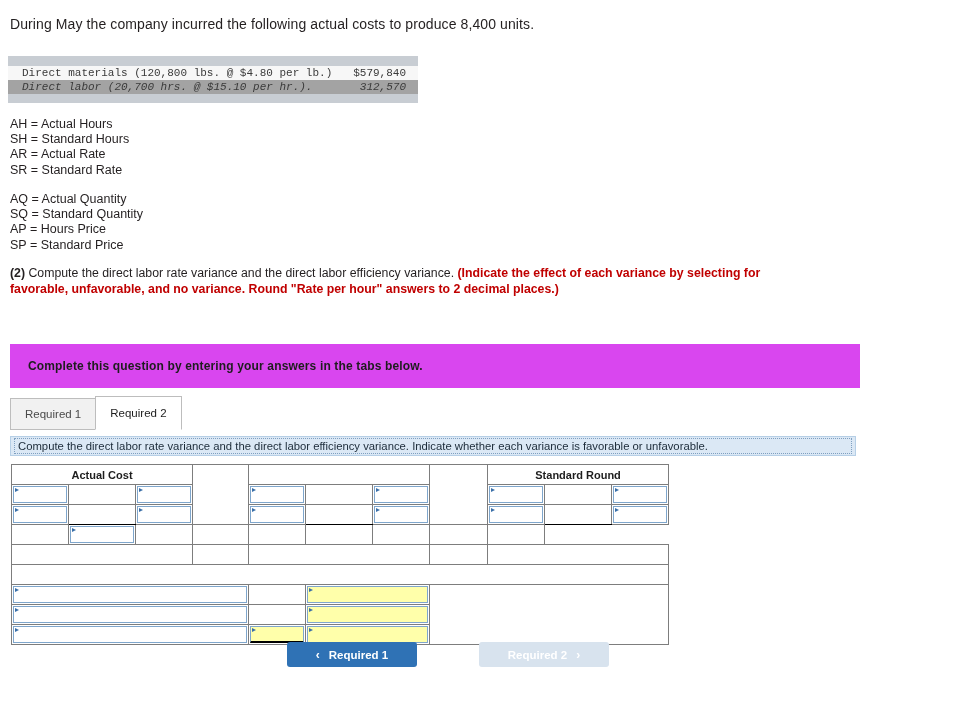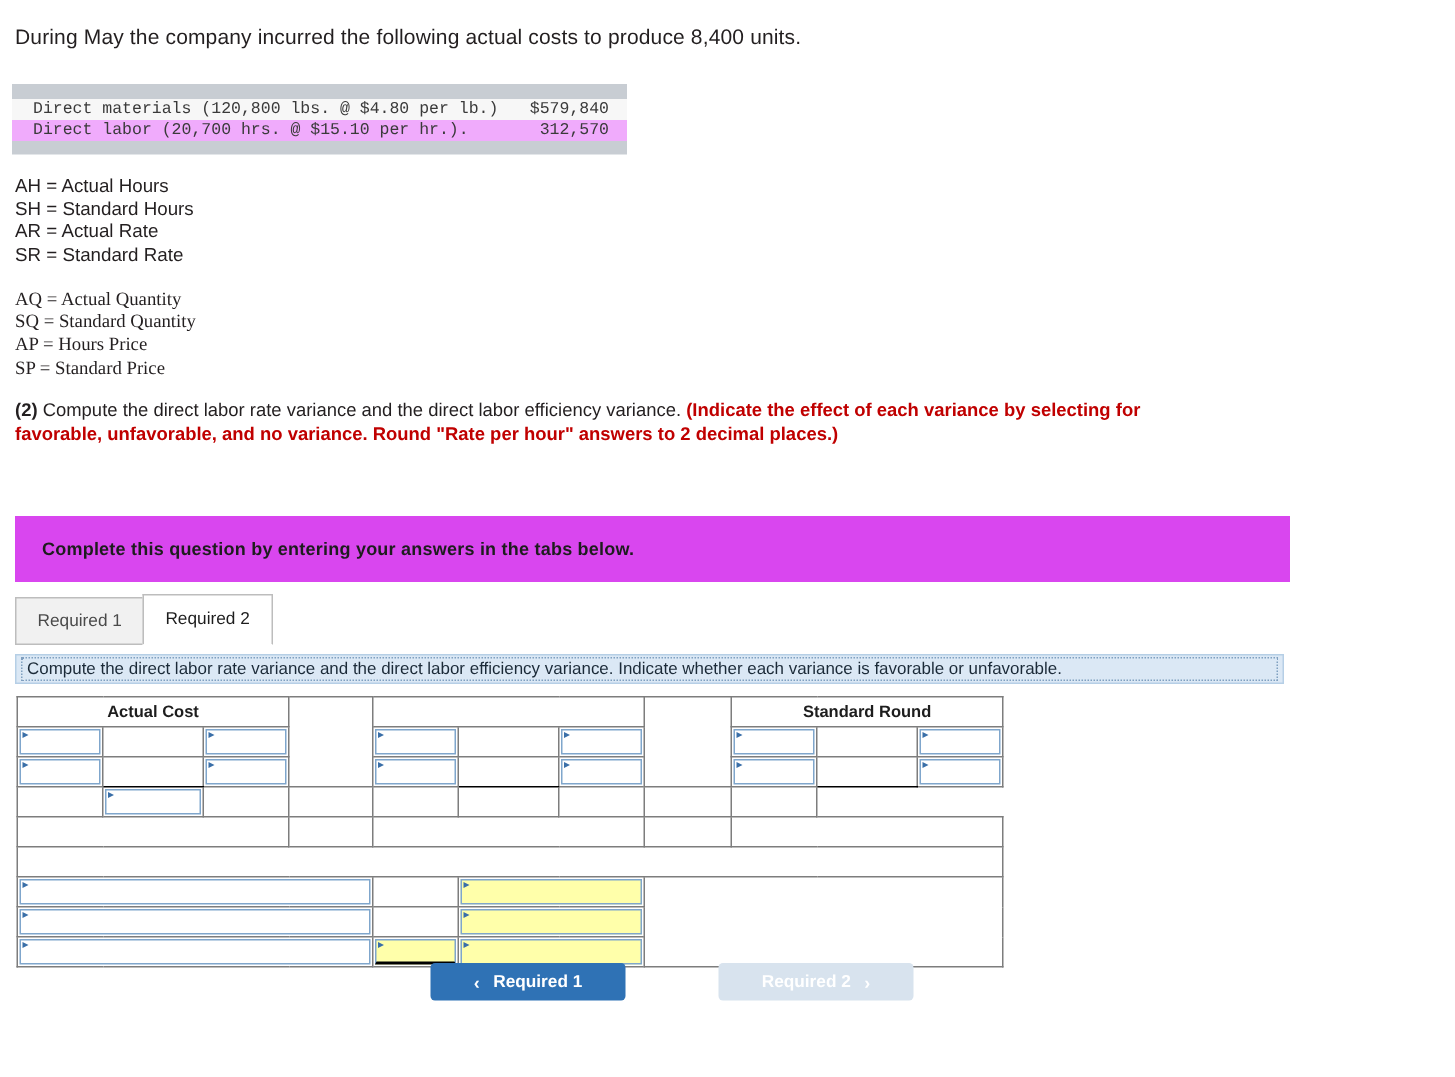--- a/index.html
+++ b/index.html
@@ -24,30 +24,30 @@
     font-family:"Liberation Mono", monospace;
     font-size:11px;color:#3a3a3a;
   }
   .ct-bar{height:10px;background:#c8cdd3;}
   .ct-bar.bottom{height:9px;}
   .ct-row{
     display:flex;justify-content:space-between;
     padding:1px 12px 1px 14px;
     background:#f7f7f7;
   }
-  .ct-row.alt{background:#f0abfc;}
+  .ct-row.alt{background:#a3a3a3;font-style:italic;}
   .ct-amt{white-space:pre;}
 
   
   .legend{
     position:absolute;left:10px;font-size:12.5px;line-height:15.2px;
     color:#231f20;
   }
   .legend.one{top:117px;}
-  .legend.two{top:192px;font-family:Liberation Serif, serif;}
+  .legend.two{top:192px;}
 
   
   .reqs{
     position:absolute;left:10px;top:266px;width:760px;
     font-size:12.3px;line-height:15.5px;color:#231f20;
   }
   .reqs b{color:#c00000;}
   .reqs .num{font-weight:bold;color:#231f20;}
 
   

